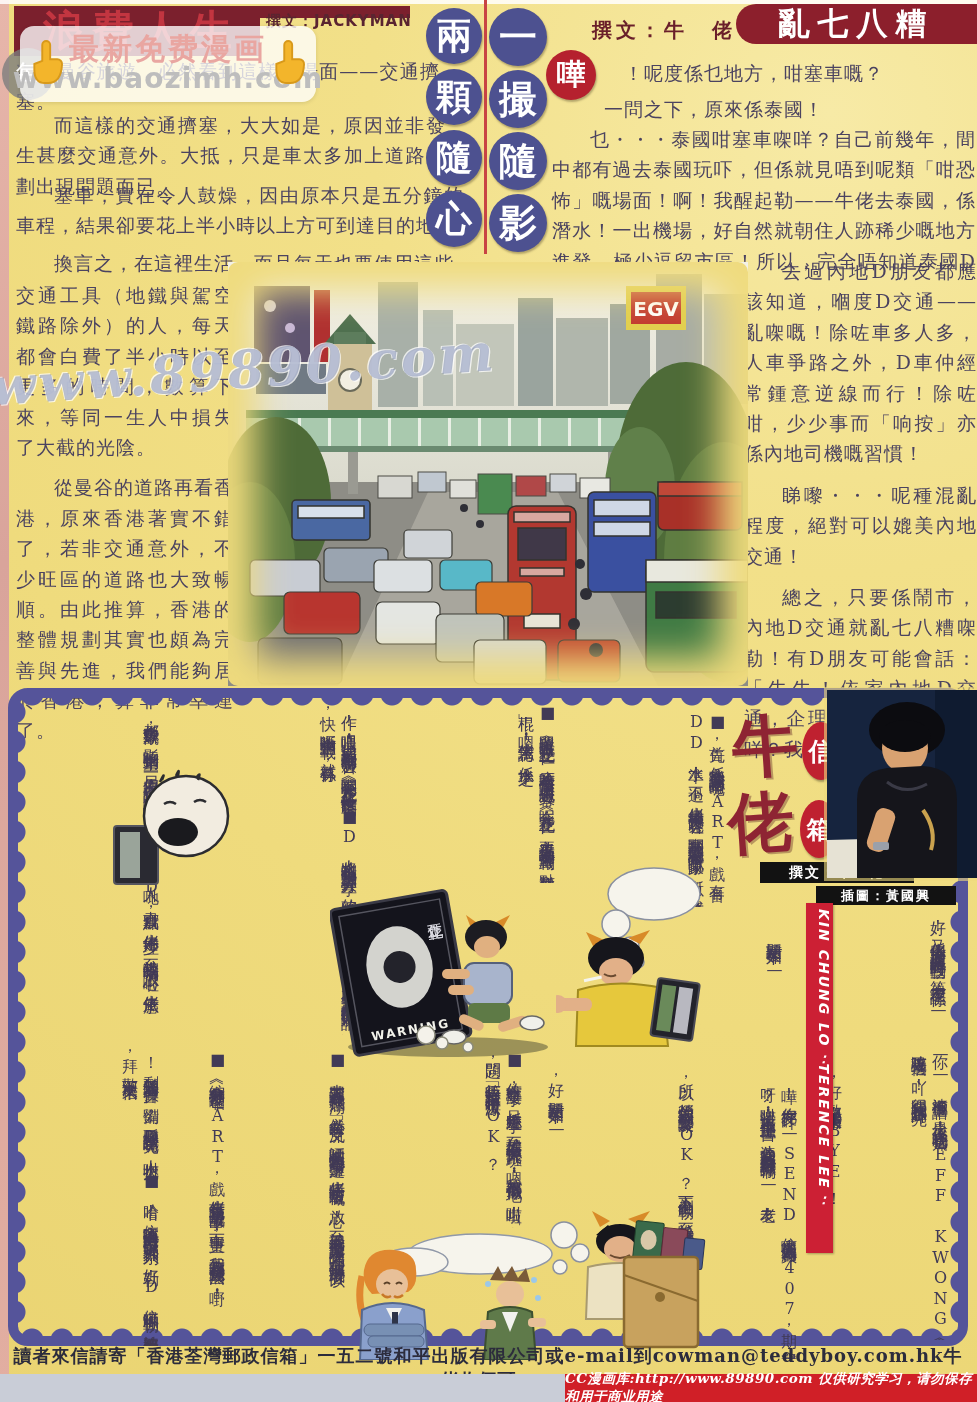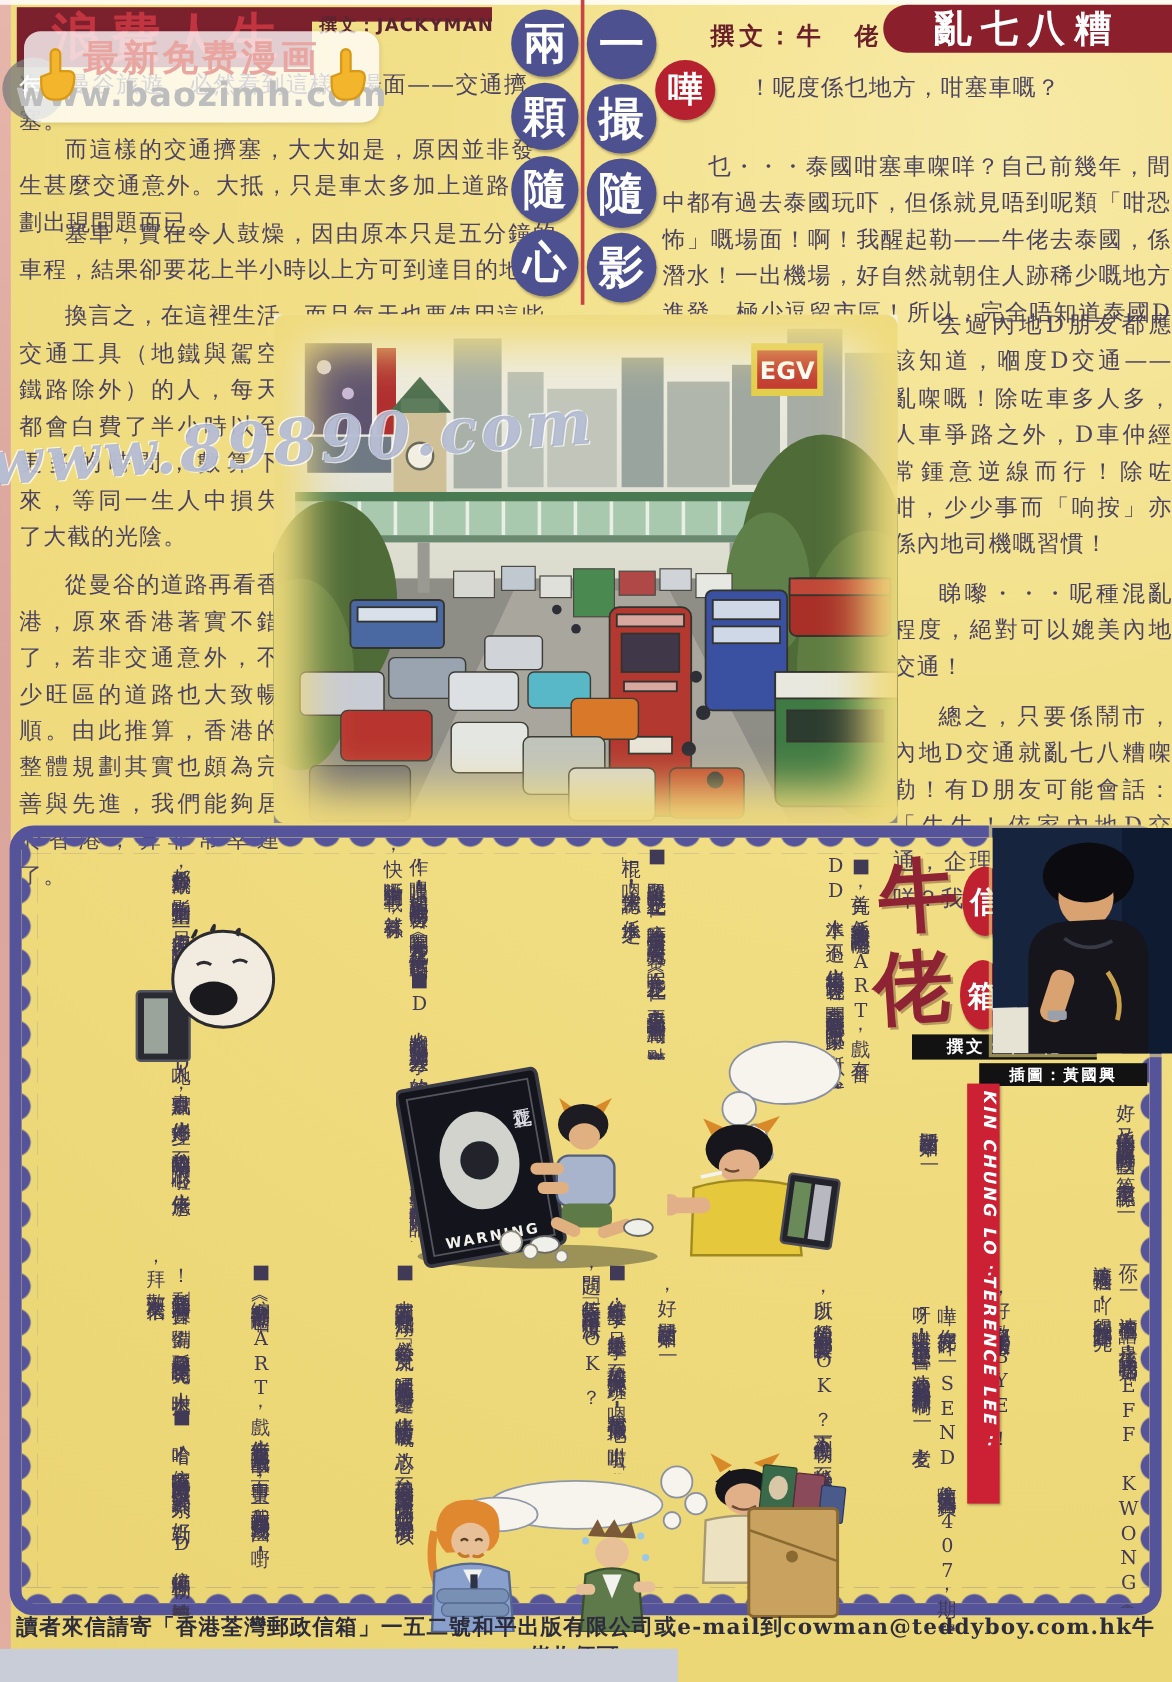--- a/index.html
+++ b/index.html
@@ -115,20 +115,21 @@
   <div class="abs sideC cR" style="top:70px">撮</div>
   <div class="abs sideC cR" style="top:132px">隨</div>
   <div class="abs sideC cR" style="top:194px">影</div>
 
   <div class="abs banner-right">
     <span>亂七八糟</span>
   </div>
   <div class="abs byline-right">撰文：牛　佬</div>
   <div class="abs wah">嘩</div>
   <p class="abs body p-r1">！呢度係乜地方，咁塞車嘅？</p>
+  <p class="abs body p-r2">一問之下，原來係泰國！</p>
   <p class="abs body indent p-r3">乜・・・泰國咁塞車㗎咩？自己前幾年，間中都有過去泰國玩吓，但係就見唔到呢類「咁恐怖」嘅場面！啊！我醒起勒——牛佬去泰國，係潛水！一出機場，好自然就朝住人跡稀少嘅地方進發，極少逗留市區！所以，完全唔知道泰國D交通有咁嘅混亂情況！</p>
   <div class="abs col-right">
     <p class="body indent">去過內地D朋友都應該知道，嗰度D交通——亂㗎嘅！除咗車多人多，人車爭路之外，D車仲經常鍾意逆線而行！除咗咁，少少事而「响按」亦係內地司機嘅習慣！</p>
     <p class="body indent">睇嚟・・・呢種混亂程度，絕對可以媲美內地交通！</p>
     <p class="body indent">總之，只要係鬧市，內地D交通就亂七八糟㗎勒！有D朋友可能會話：「牛牛！依家內地D交通，企理咗好多勒！」係咩？我唔信！</p>
   </div>
 
   <div class="abs photo">
     <svg width="520" height="424" viewBox="0 0 520 424">
       <defs>
@@ -424,14 +425,15 @@
     <rect x="2" y="58" width="44" height="58" rx="3" fill="#2a2a32" stroke="#55555f" stroke-width="2"></rect>
     <rect x="8" y="64" width="20" height="46" fill="#9aa49a"></rect>
     <ellipse cx="74" cy="48" rx="42" ry="40" fill="#f2ece0" stroke="#2c2c30" stroke-width="2.5"></ellipse>
     <path d="M48 14 q6-12 2-2 M64 8 q4-10 2 0 M84 10 q6-8 2 2" stroke="#2c2c30" stroke-width="2.5" fill="none"></path>
     <ellipse cx="66" cy="64" rx="20" ry="14" fill="#1a1a1e"></ellipse>
     <path d="M52 36 q6-4 12 0 M82 34 q6-4 12 0" stroke="#2c2c30" stroke-width="2.5" fill="none"></path>
   </svg>
 
   <div class="abs footer">讀者來信請寄「香港荃灣郵政信箱」一五二號和平出版有限公司或e-mail到cowman@teddyboy.com.hk牛佬收便可。</div>
   <div class="abs bot-strip"></div>
+  <div class="abs cc-bar">CC漫画库:http://www.89890.com 仅供研究学习，请勿保存和用于商业用途</div>
 
 </div>
 
 </body></html>

